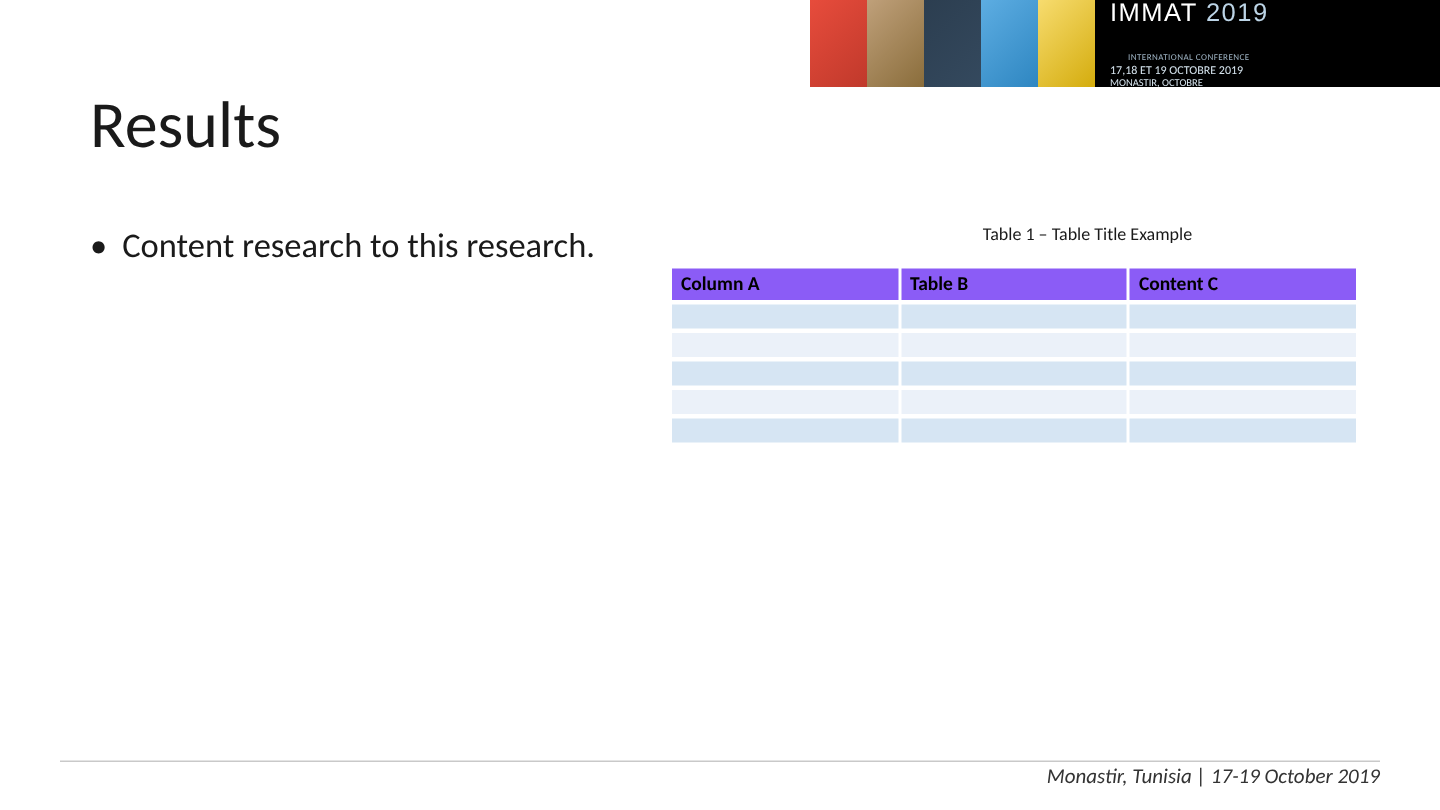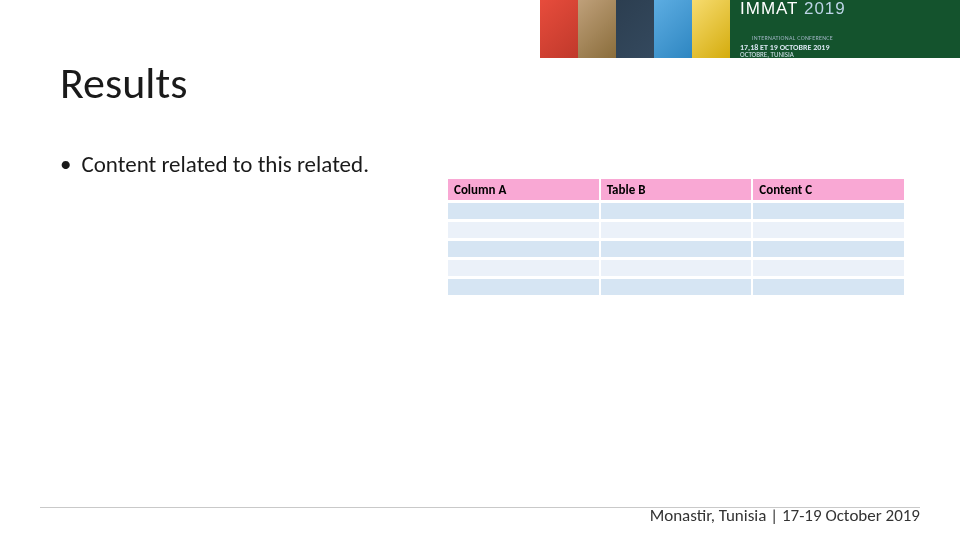--- a/index.html
+++ b/index.html
@@ -8,45 +8,45 @@
 
   
   .banner { position: absolute; top: 0; right: 0; width: 420px; height: 58px; display: flex; }
   .banner-strip { display: flex; width: 190px; height: 58px; }
   .strip-seg { flex: 1; }
   .s1 { background: linear-gradient(135deg,#e74c3c,#c0392b); }
   .s2 { background: linear-gradient(135deg,#bfa07a,#8a6d3b); }
   .s3 { background: linear-gradient(135deg,#2c3e50,#34495e); }
   .s4 { background: linear-gradient(135deg,#5dade2,#2e86c1); }
   .s5 { background: linear-gradient(135deg,#f7dc6f,#d4ac0d); }
-  .banner-right { flex: 1; background: #14532d; display: flex; flex-direction: column; justify-content: center; padding: 4px 10px; color: #fff; }
+  .banner-right { flex: 1; background: #000000; display: flex; flex-direction: column; justify-content: center; padding: 4px 10px; color: #fff; }
   .banner-title { font-family: Impact, "Arial Black", sans-serif; font-size: 17px; letter-spacing: 1px; line-height: 1; }
   .banner-title .year { color: #bcd4e6; }
   .banner-sub1 { font-size: 6px; color: #9fb4c4; line-height: 1; margin-top: 18px; letter-spacing: 0.3px; padding-left: 12px; }
   .banner-sub2 { font-size: 6px; color: #9fb4c4; line-height: 1; letter-spacing: 0.3px; }
-  .banner-date { font-size: 8px; font-weight: 700; color: #d6e4ee; margin-top: 2px; line-height: 1; }
+  .banner-date { font-size: 8px; font-weight: 400; color: #d6e4ee; margin-top: 2px; line-height: 1; }
   .banner-loc  { font-size: 7px; color: #d6e4ee; line-height: 1; }
 
   .page-title { position: absolute; top: 56px; left: 60px; font-size: 44px; font-weight: 400; }
 
   .bullet { position: absolute; top: 150px; left: 60px; width: 340px; font-size: 23px; line-height: 1.25; }
   .bullet-row { display: flex; }
   .bullet-dot { margin-right: 10px; }
 
   .table-title { position: absolute; top: 150px; left: 600px; font-size: 12px; text-align: center; width: 250px; }
 
   .tbl { position: absolute; top: 176px; left: 446px; width: 460px; border-collapse: separate; border-spacing: 2px 3px; font-size: 13px; }
-  .tbl th { text-align: left; font-weight: 700; padding: 3px 6px; background: #f9a8d4; color: #000; height: 18px; width: 33.3%; }
+  .tbl th { text-align: left; font-weight: 700; padding: 3px 6px; background: #8b5cf6; color: #000; height: 18px; width: 33.3%; }
   .tbl td { padding: 3px 6px; height: 16px; }
   .tbl tr.odd td  { background: #d6e5f3; }
   .tbl tr.even td { background: #ebf1f9; }
 
   .footer-rule { position: absolute; left: 40px; right: 40px; bottom: 32px; border-top: 1px solid #c9c9c9; }
   .footer-left  { position: absolute; left: 40px; bottom: 14px; font-size: 11px; color: #333; }
-  .footer-right { position: absolute; right: 40px; bottom: 14px; font-size: 17px; color: #333; }
+  .footer-right { position: absolute; right: 40px; bottom: 14px; font-size: 14px; color: #333; font-style: italic; }
 </style>
 </head>
 <body>
 
 <div class="slide">
 
   <div class="banner">
     <div class="banner-strip">
       <div class="strip-seg s1"></div>
       <div class="strip-seg s2"></div>
@@ -54,33 +54,34 @@
       <div class="strip-seg s4"></div>
       <div class="strip-seg s5"></div>
     </div>
     <div class="banner-right">
       <div class="banner-title">
         <span>IMMAT</span>
         <span class="year">2019</span>
       </div>
       <div class="banner-sub1">INTERNATIONAL CONFERENCE</div>
       <div class="banner-date">17,18 ET 19 OCTOBRE 2019</div>
-      <div class="banner-loc">OCTOBRE, TUNISIA</div>
+      <div class="banner-loc">MONASTIR, OCTOBRE</div>
     </div>
   </div>
 
   <h1 class="page-title">Results</h1>
 
   <div class="bullet">
     <div class="bullet-row">
       <span class="bullet-dot">•</span>
-      <span>Content related to this related.</span>
+      <span>Content research to this research.</span>
     </div>
   </div>
 
+  <div class="table-title">Table 1 – Table Title Example</div>
 
   <table class="tbl">
     <thead>
       <tr>
         <th>Column A</th>
         <th>Table B</th>
         <th>Content C</th>
       </tr>
     </thead>
     <tbody>

